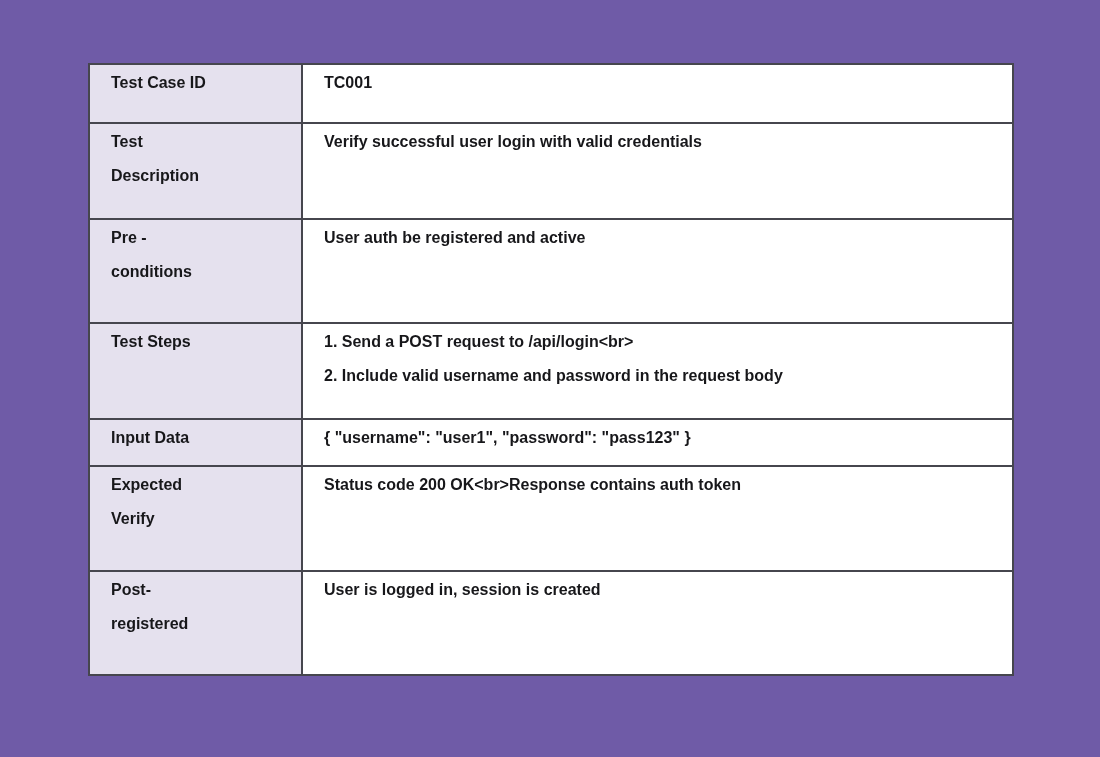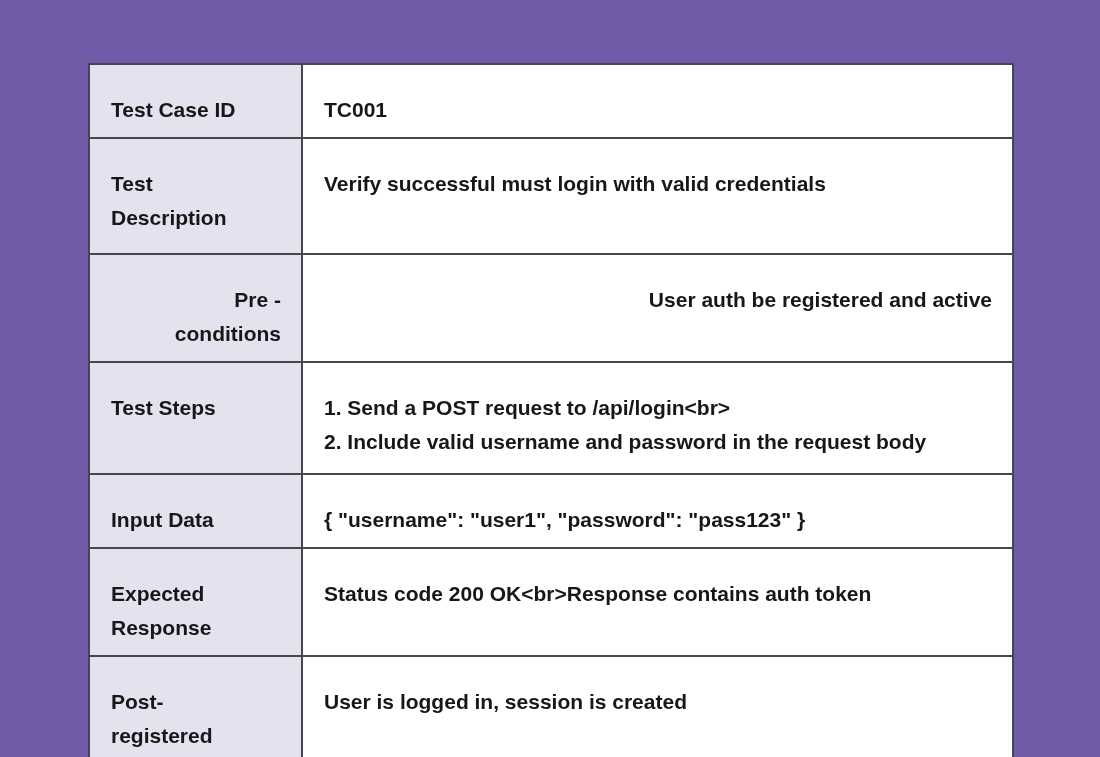--- a/index.html
+++ b/index.html
@@ -28,83 +28,83 @@
     left: 88px;
     top: 63px;
     width: 924px;
     border-collapse: collapse;
     table-layout: fixed;
     background: var(--value-cell);
   }
   table.testcase td {
     border: 2px solid var(--border);
     vertical-align: top;
-    padding: 28px 20px 10px 21px;
-    font-size: 21px;
+    padding: 1px 20px 10px 21px;
+    font-size: 16px;
     line-height: 34px;
     color: var(--text);
     white-space: pre-line;
     overflow: hidden;
     margin-top: 24px;
   }
   td.label-cell {
     background: var(--label-cell);
     font-weight: 700;
   }
   td.value-cell {
     background: var(--value-cell);
     font-weight: 700;
   }
   td.value-cell.bold {
     font-weight: 700;
   }
   tr.r1 { height: 59px; }
-  tr.r2 { height: 116px; }
-  tr.r3 { height: 104px; text-align: right; }
-  tr.r4 { height: 112px; }
-  tr.r5 { height: 65px; }
+  tr.r2 { height: 96px; }
+  tr.r3 { height: 104px; }
+  tr.r4 { height: 96px; }
+  tr.r5 { height: 47px; }
   tr.r6 { height: 105px; }
   tr.r7 { height: 104px; }
 </style>
 </head>
 <body>
 
 <div class="canvas">
   <table class="testcase">
     <colgroup>
       <col style="width:213px">
       <col style="width:711px">
     </colgroup>
     <tbody>
       <tr class="r1">
         <td class="label-cell">Test Case ID</td>
         <td class="value-cell">TC001</td>
       </tr>
       <tr class="r2">
         <td class="label-cell">Test
 Description</td>
-        <td class="value-cell">Verify successful must login with valid credentials</td>
+        <td class="value-cell">Verify successful user login with valid credentials</td>
       </tr>
       <tr class="r3">
         <td class="label-cell">Pre -
 conditions</td>
         <td class="value-cell">User auth be registered and active</td>
       </tr>
       <tr class="r4">
         <td class="label-cell">Test Steps</td>
         <td class="value-cell">1. Send a POST request to /api/login&lt;br&gt;
 2. Include valid username and password in the request body</td>
       </tr>
       <tr class="r5">
         <td class="label-cell">Input Data</td>
         <td class="value-cell bold">{ "username": "user1", "password": "pass123" }</td>
       </tr>
       <tr class="r6">
         <td class="label-cell">Expected
-Response</td>
+Verify</td>
         <td class="value-cell">Status code 200 OK&lt;br&gt;Response contains auth token</td>
       </tr>
       <tr class="r7">
         <td class="label-cell">Post-
 registered</td>
         <td class="value-cell">User is logged in, session is created</td>
       </tr>
     </tbody>
   </table>
 </div>

